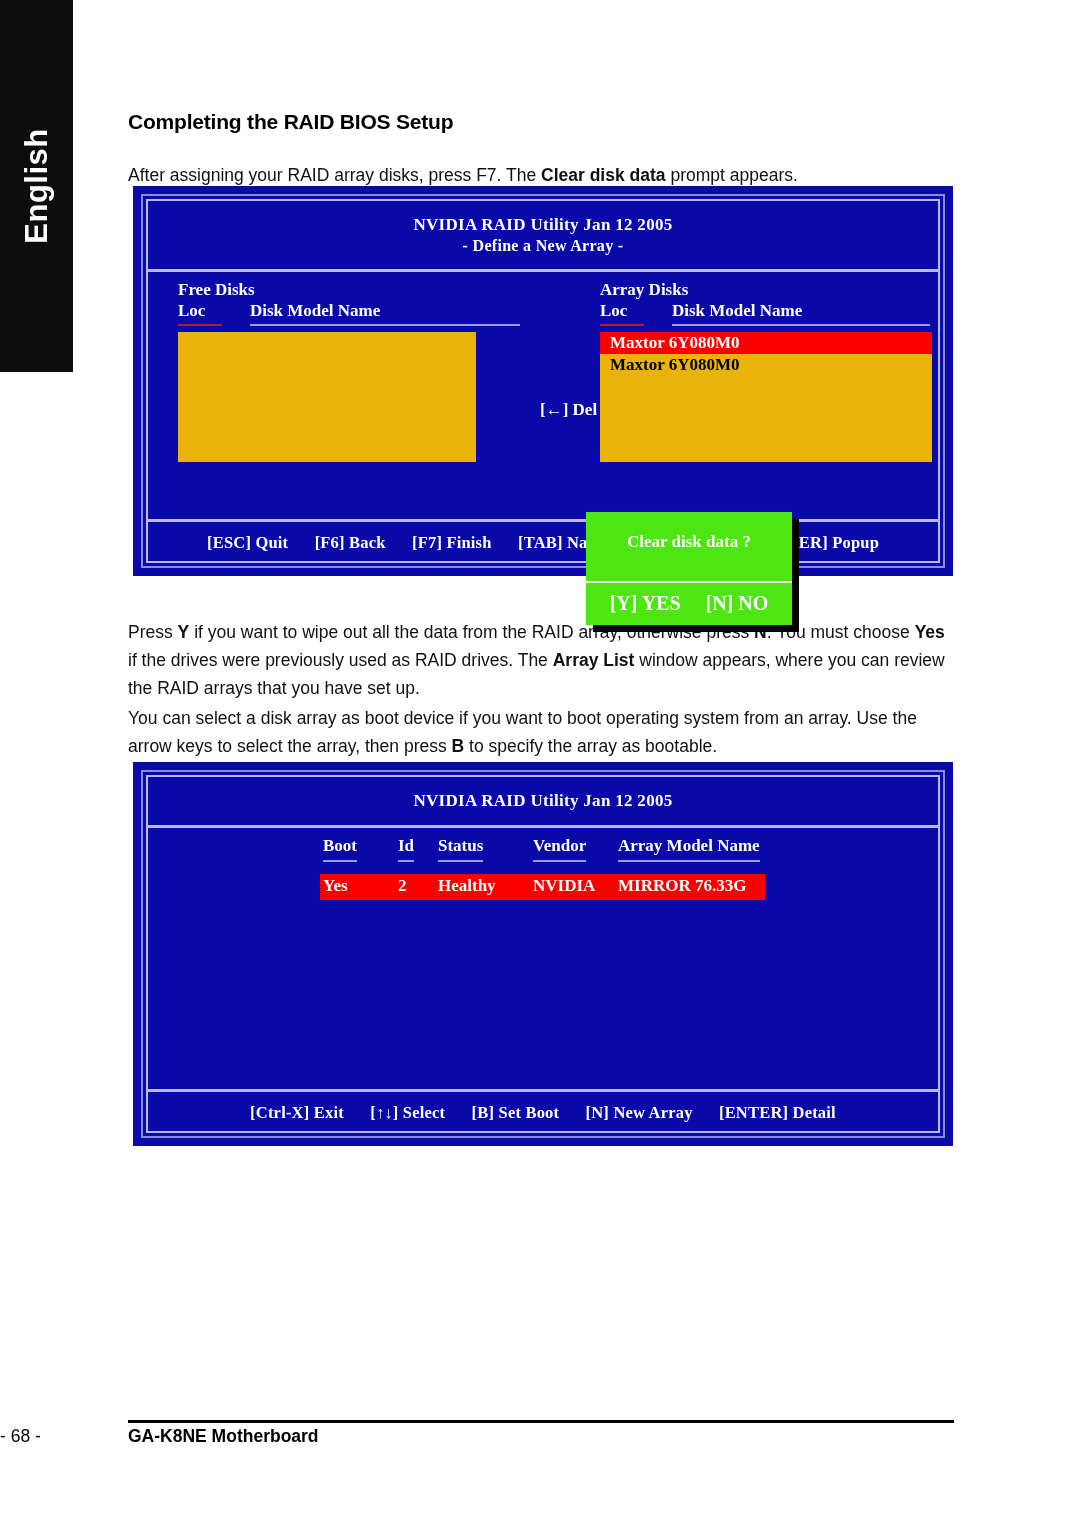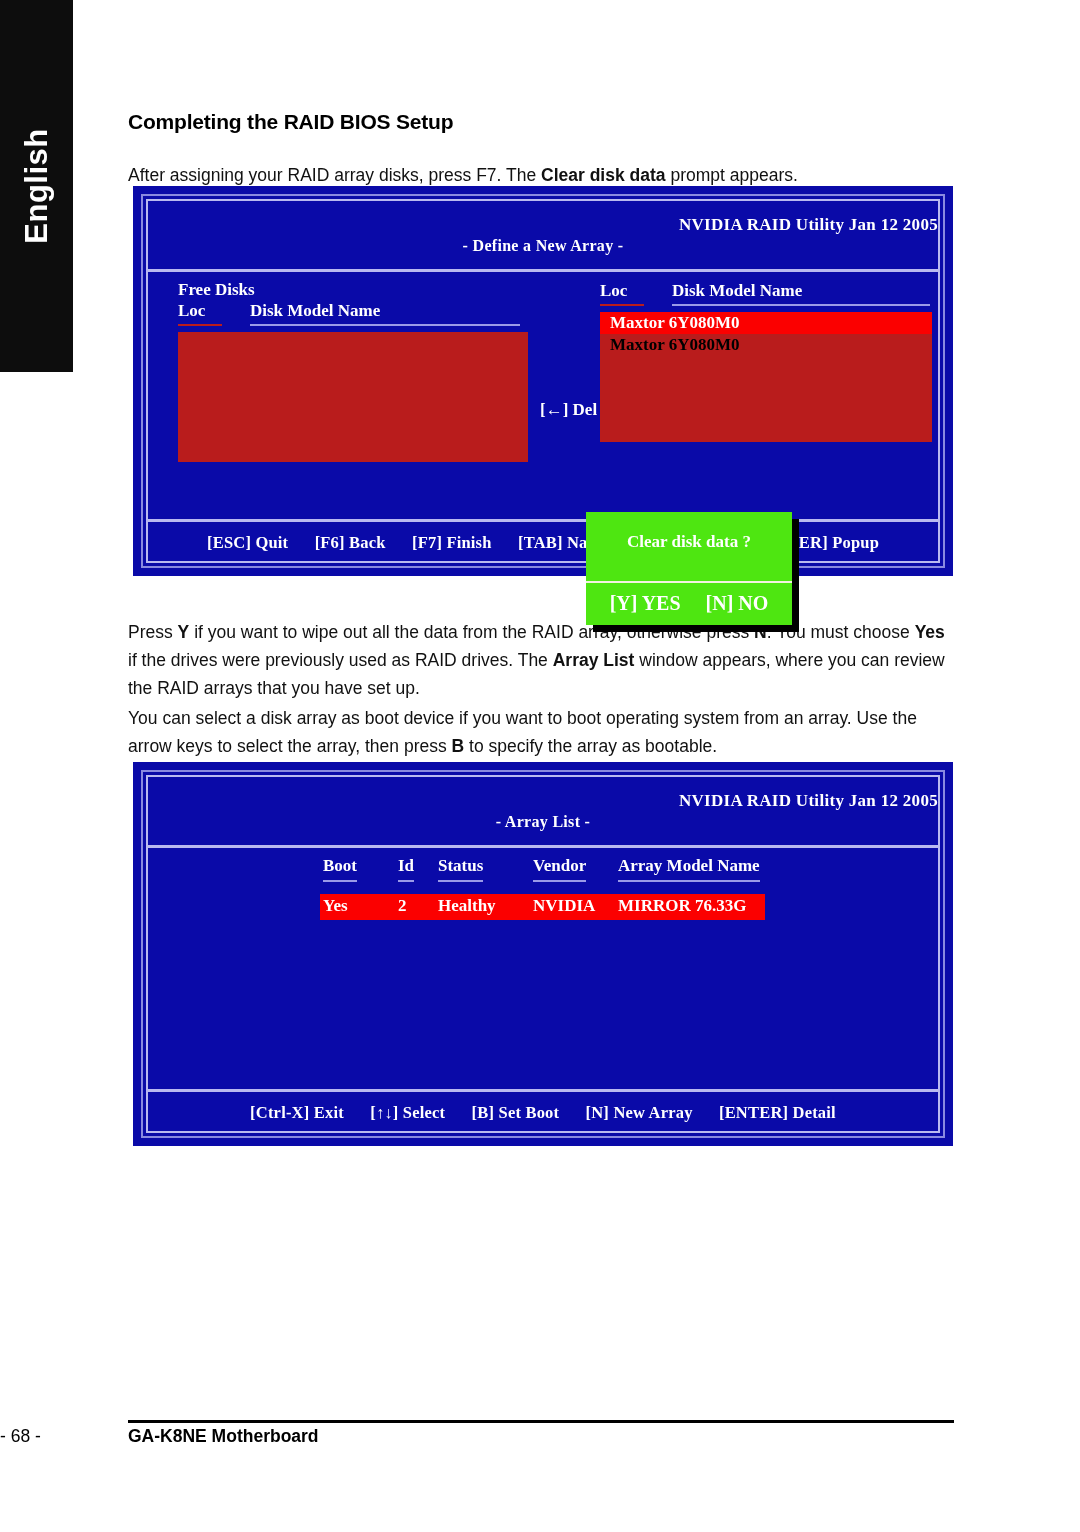--- a/index.html
+++ b/index.html
@@ -84,21 +84,21 @@
     border: 2px solid #b9b9f0;
     height: 100%;
     box-sizing: border-box;
     position: relative;
   }
 
   #bios-define { left: 133px; top: 186px; width: 820px; height: 390px; }
   #bios-arraylist { left: 133px; top: 762px; width: 820px; height: 384px; }
 
   .bios-title {
-    text-align: right;
+    text-align: center;
     font-weight: bold;
     font-size: 17px;
     padding-top: 14px;
     letter-spacing: 0.3px;
   }
   .bios-subtitle {
     text-align: center;
     font-weight: bold;
     font-size: 16px;
     padding-top: 2px;
@@ -140,21 +140,21 @@
 
   .disk-panels {
     position: relative;
     margin-top: 8px;
     height: 210px;
   }
   .disk-col {
     position: absolute;
     top: 0;
   }
-  #free-disks-col  { left: 30px; width: 350px; }
+  #free-disks-col  { left: 30px; width: 298px; }
   #array-disks-col { left: 452px; width: 332px; }
 
   .col-head {
     font-weight: bold;
     font-size: 17px;
     color: #ffffff;
     white-space: nowrap;
   }
   .col-sub {
     position: relative;
@@ -166,21 +166,21 @@
     font-weight: bold;
     font-size: 17px;
     color: #ffffff;
     top: 0;
   }
   .col-sub .u-loc  { left: 0; border-bottom: 2px solid #b91c1c; padding-bottom: 3px; width: 44px; }
   .col-sub .u-name { left: 72px; border-bottom: 2px solid #9a9ae8; padding-bottom: 3px; width: 270px; }
   #array-disks-col .col-sub .u-name { width: 258px; }
 
   .disk-listbox {
-    background: #b91c1c;
+    background: #eab308;
     height: 130px;
     margin-top: 5px;
     position: relative;
   }
   .disk-row {
     height: 22px;
     line-height: 22px;
     font-weight: bold;
     font-size: 17px;
     color: #000000;
@@ -358,20 +358,21 @@
         <div class="disk-col" id="free-disks-col">
           <div class="col-head">Free Disks</div>
           <div class="col-sub">
             <span class="u-loc">Loc</span>
             <span class="u-name">Disk Model Name</span>
           </div>
           <div class="disk-listbox"></div>
         </div>
 
         <div class="disk-col" id="array-disks-col">
+          <div class="col-head">Array Disks</div>
           <div class="col-sub">
             <span class="u-loc">Loc</span>
             <span class="u-name">Disk Model Name</span>
           </div>
           <div class="disk-listbox">
             <div class="disk-row selected">Maxtor 6Y080M0</div>
             <div class="disk-row">Maxtor 6Y080M0</div>
           </div>
         </div>
 
@@ -403,21 +404,20 @@
 
 <p class="para" id="press-y-para"><span>Press </span><b>Y</b><span> if you want to wipe out all the data from the RAID array, otherwise press </span><b>N</b><span>. You must choose </span><b>Yes</b><span> if the drives were previously used as RAID drives. The </span><b>Array List</b><span> window appears, where you can review the RAID arrays that you have set up.</span></p>
 
 <p class="para" id="boot-para"><span>You can select a disk array as boot device if you want to boot operating system from an array. Use the arrow keys to select the array, then press </span><b>B</b><span> to specify the array as bootable.</span></p>
 
 <div class="bios" id="bios-arraylist">
   <div class="bios-inner">
     <div class="bios-frame">
 
       <div class="bios-title">NVIDIA RAID Utility   Jan 12 2005</div>
-      <div class="bios-subtitle">- Array List -</div>
       <div class="bios-sep"></div>
 
       <div class="arraylist-body">
         <div class="al-head">
           <span class="c-boot">Boot</span>
           <span class="c-id">Id</span>
           <span class="c-status">Status</span>
           <span class="c-vendor">Vendor</span>
           <span class="c-model">Array Model Name</span>
         </div>

